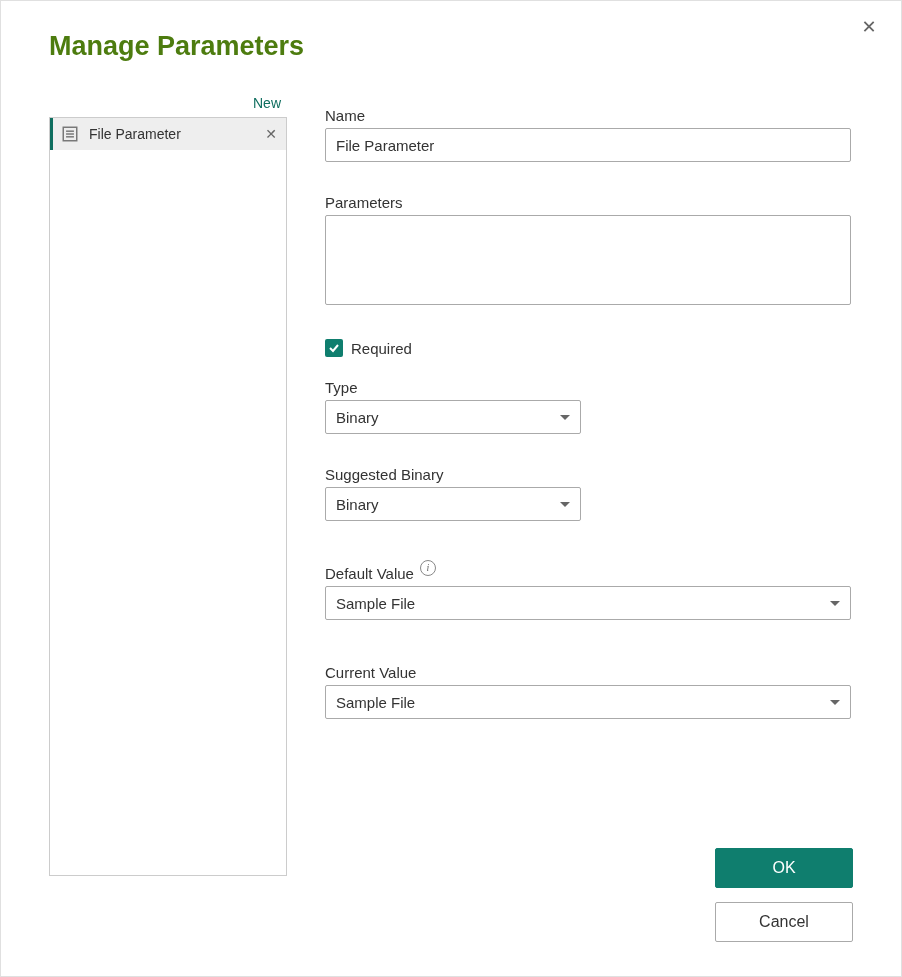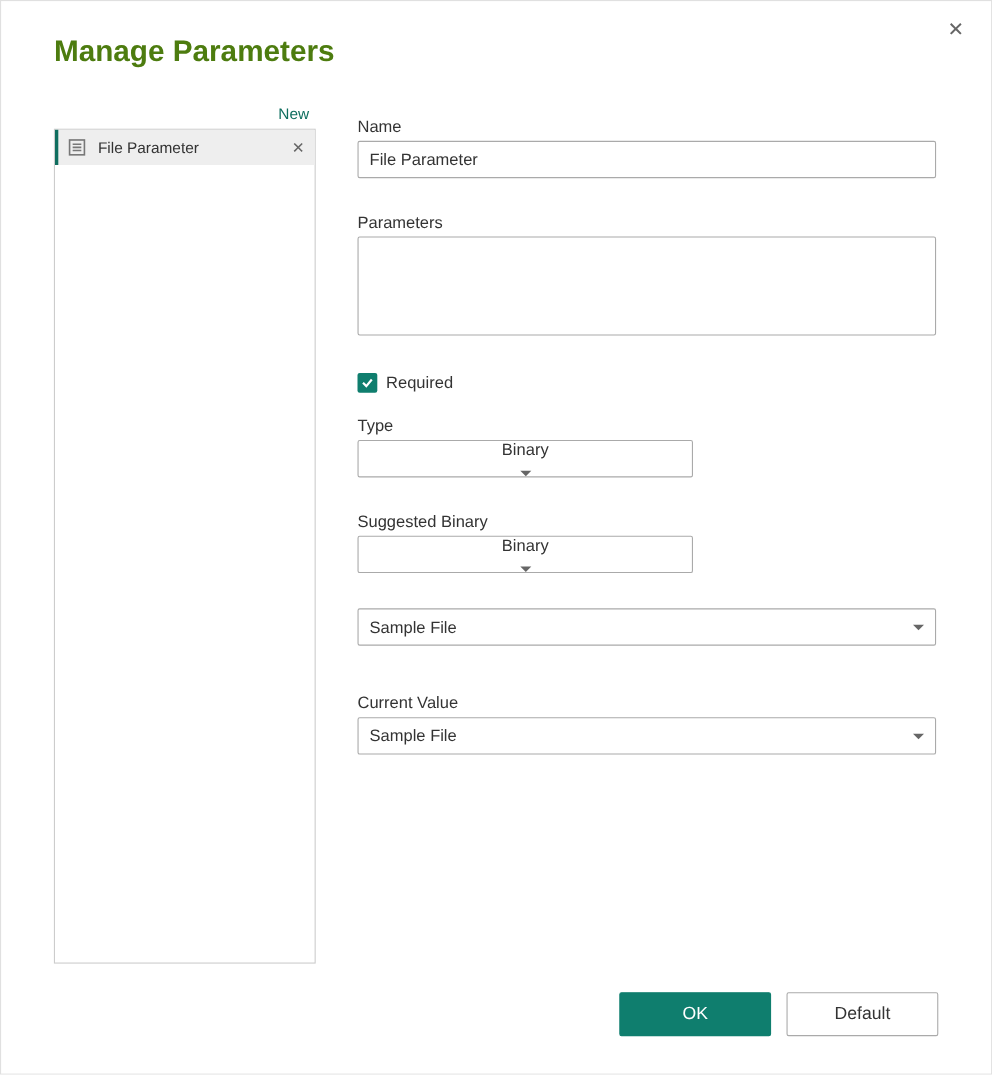--- a/index.html
+++ b/index.html
@@ -180,37 +180,38 @@
     height: 34px;
     border: 1px solid #aaa;
     border-radius: 2px;
     box-sizing: border-box;
     display: flex;
     align-items: center;
     padding: 0 10px;
     cursor: pointer;
     background: #fff;
   }
-  .dropdown.narrow { width: 305px; flex-direction: column; }
+  .dropdown.narrow { width: 256px; }
   .dropdown.wide { width: 100%; }
   .dd-text { font-size: 15px; color: #333; flex: 1; }
   .dd-caret {
     width: 0; height: 0;
     border-left: 5px solid transparent;
     border-right: 5px solid transparent;
     border-top: 5px solid #666;
   }
 
   
   .footer {
     position: absolute;
     right: 48px;
     bottom: 34px;
     display: flex;
     gap: 14px;
+    flex-direction: column;
   }
   .btn {
     min-width: 96px;
     height: 38px;
     border-radius: 2px;
     font-size: 16px;
     display: flex;
     align-items: center;
     justify-content: center;
     cursor: pointer;
@@ -290,34 +291,38 @@
       <div class="gap-s"></div>
 
       <div class="field-label">Suggested Binary</div>
       <div class="dropdown narrow">
         <span class="dd-text">Binary</span>
         <span class="dd-caret"></span>
       </div>
 
       <div class="gap-m"></div>
 
+      <div class="label-row">
+        <span class="field-label">Default Value</span>
+        <span class="info-icon">i</span>
+      </div>
       <div class="dropdown wide">
         <span class="dd-text">Sample File</span>
         <span class="dd-caret"></span>
       </div>
 
       <div class="gap-m"></div>
 
       <div class="field-label">Current Value</div>
       <div class="dropdown wide">
         <span class="dd-text">Sample File</span>
         <span class="dd-caret"></span>
       </div>
 
     </div>
   </div>
 
   <div class="footer">
     <div class="btn btn-primary">OK</div>
-    <div class="btn btn-secondary">Default</div>
+    <div class="btn btn-secondary">Cancel</div>
   </div>
 
 </div>
 
 </body></html>

